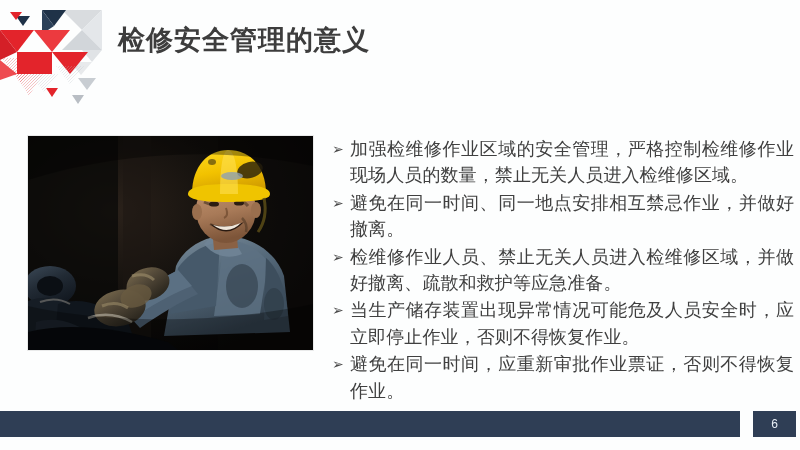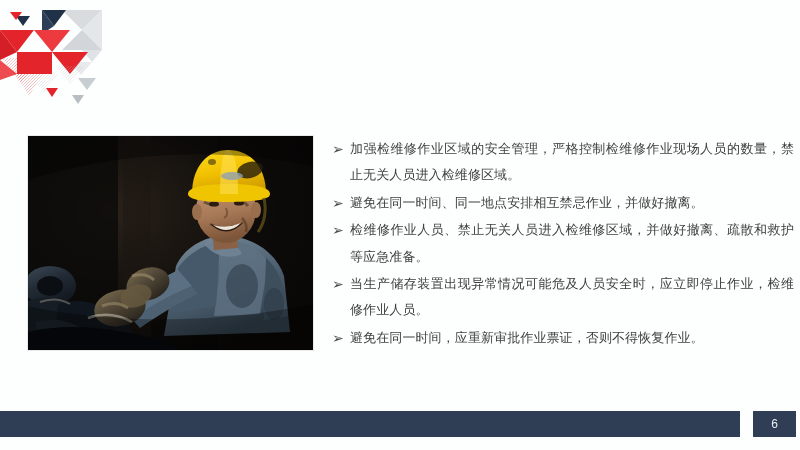--- a/index.html
+++ b/index.html
@@ -71,21 +71,21 @@
   .bullet-marker {
     flex: 0 0 auto;
     width: 18px;
     font-size: 14px;
     line-height: 26.4px;
     color: #4a4a4a;
     font-family: "DejaVu Sans", sans-serif;
   }
   .bullet-text {
     flex: 1 1 auto;
-    font-size: 13px;
+    font-size: 18px;
     line-height: 26.4px;
     color: #404040;
     text-align: justify;
     text-justify: inter-character;
     letter-spacing: 0.1px;
   }
 
   
   .footer-bar {
     position: absolute;
@@ -147,20 +147,21 @@
       <polygon points="46,88 58,88 52,97" fill="#E3242B"></polygon>
       <polygon points="72,95 84,95 78,104" fill="#B9BEC4"></polygon>
 
       <polygon points="2,58 40,58 21,84" fill="url(#hatchRed)"></polygon>
       <polygon points="14,72 44,72 29,96" fill="url(#hatchRed)"></polygon>
       <polygon points="30,74 58,74 44,92" fill="url(#hatchGray)"></polygon>
       <polygon points="56,66 84,66 70,84" fill="url(#hatchGray)"></polygon>
     </svg>
   </div>
 
+  <div class="title">检修安全管理的意义</div>
 
   <div class="photo">
     <svg width="285" height="214" viewBox="0 0 285 214" xmlns="http://www.w3.org/2000/svg">
       <defs>
         <radialGradient id="bgGlow" cx="30%" cy="35%" r="75%">
           <stop offset="0%" stop-color="#2a211a"></stop>
           <stop offset="55%" stop-color="#13100d"></stop>
           <stop offset="100%" stop-color="#070606"></stop>
         </radialGradient>
         <linearGradient id="helmet" x1="0" y1="0" x2="0.3" y2="1">
@@ -275,21 +276,21 @@
       <span class="bullet-text">避免在同一时间、同一地点安排相互禁忌作业，并做好撤离。</span>
     </div>
 
     <div class="bullet-row">
       <span class="bullet-marker">➢</span>
       <span class="bullet-text">检维修作业人员、禁止无关人员进入检维修区域，并做好撤离、疏散和救护等应急准备。</span>
     </div>
 
     <div class="bullet-row">
       <span class="bullet-marker">➢</span>
-      <span class="bullet-text">当生产储存装置出现异常情况可能危及人员安全时，应立即停止作业，检维修作业人员。</span>
+      <span class="bullet-text">当生产储存装置出现异常情况可能危及人员安全时，应立即停止作业，否则不得恢复作业。</span>
     </div>
 
     <div class="bullet-row">
       <span class="bullet-marker">➢</span>
       <span class="bullet-text">避免在同一时间，应重新审批作业票证，否则不得恢复作业。</span>
     </div>
 
   </div>
 
   <div class="footer-bar"></div>

